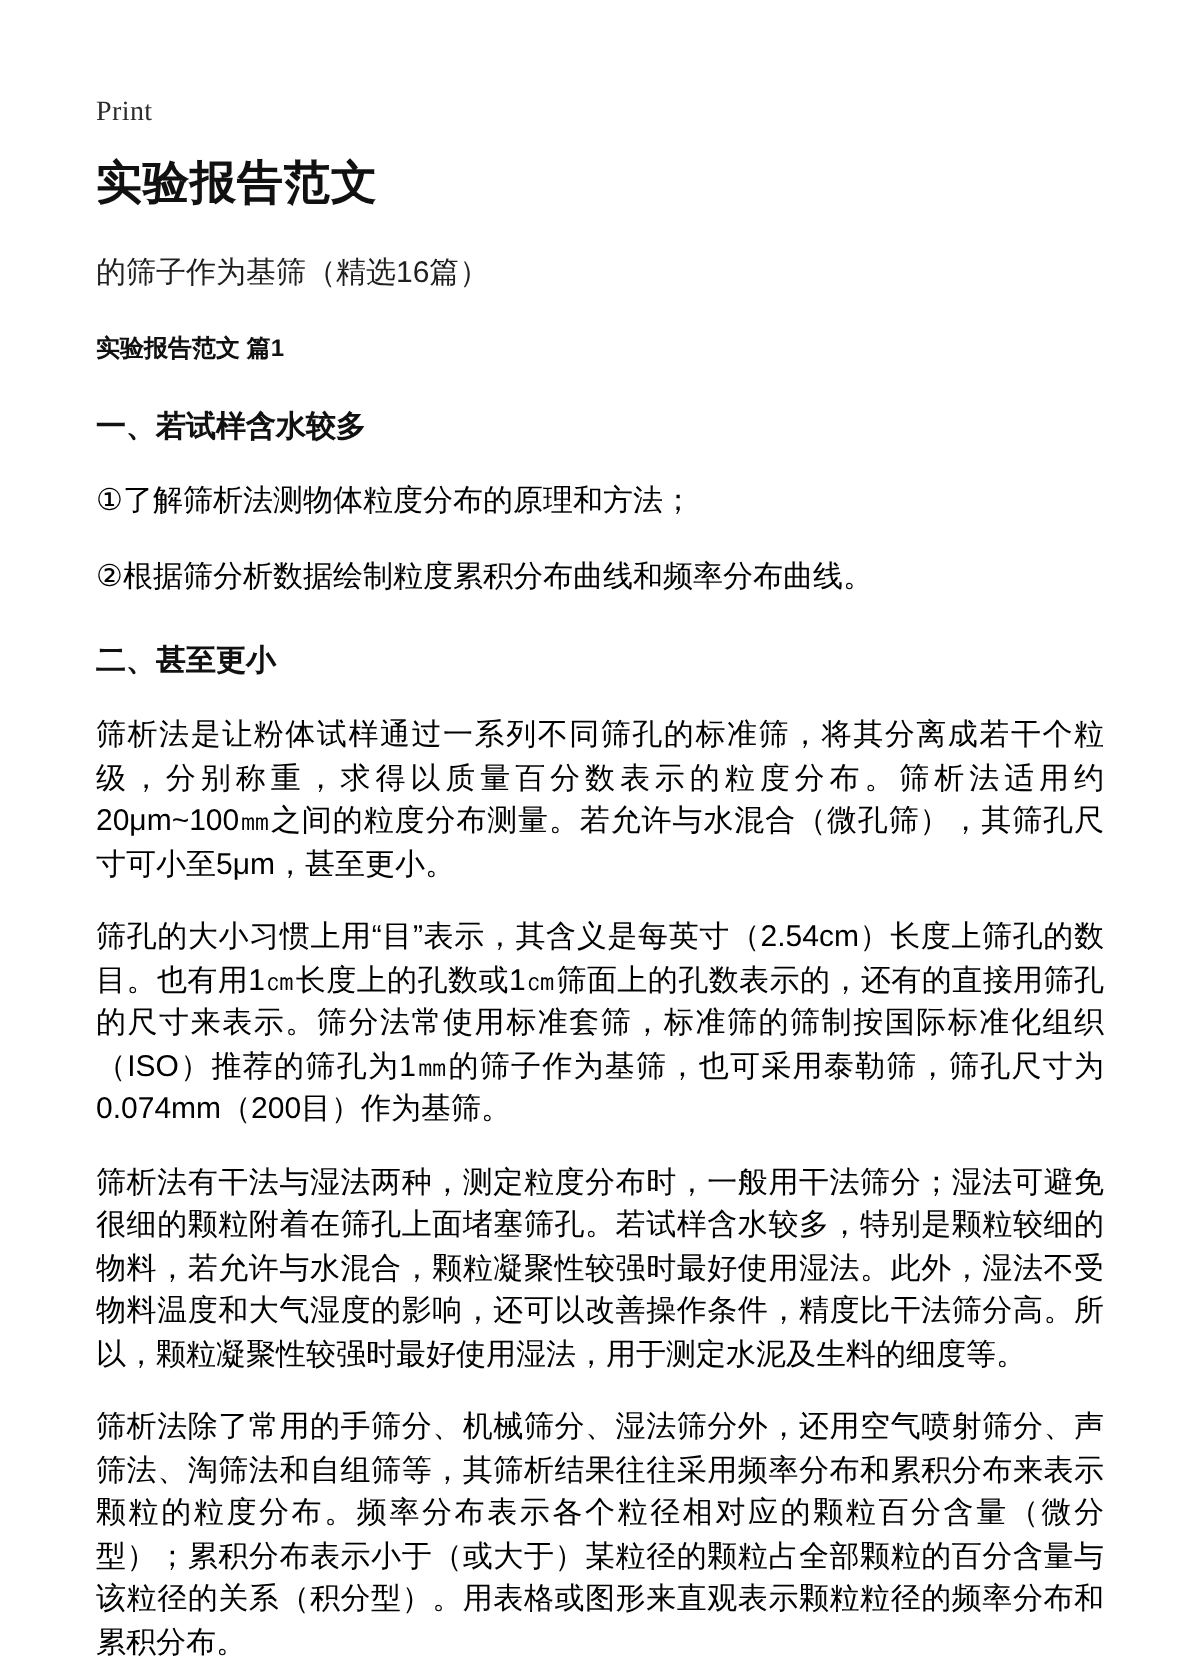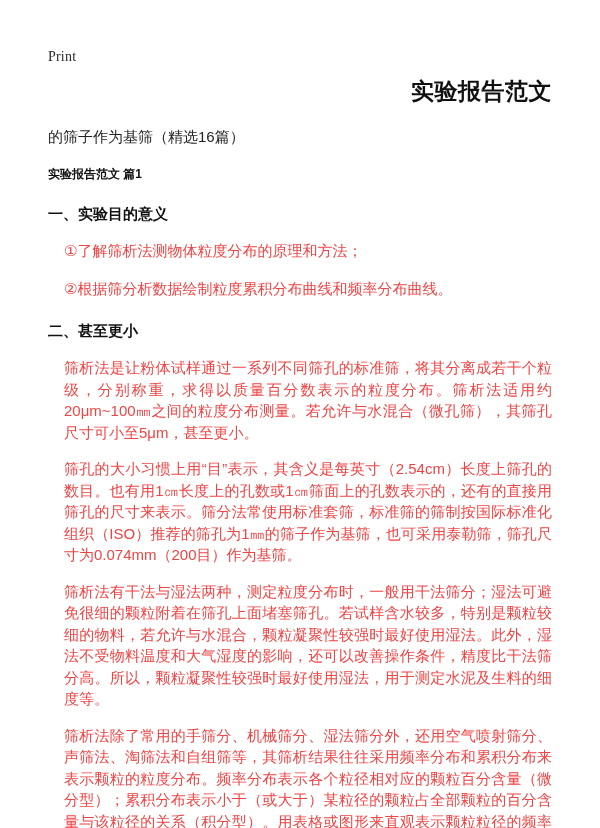--- a/index.html
+++ b/index.html
@@ -40,21 +40,21 @@
     position: absolute;
     left: 48px;
     top: 76px;
     width: 504px;
   }
 
   .doc-title {
     font-size: 23px;
     line-height: 30px;
     font-weight: bold;
-    text-align: right;
+    text-align: left;
     color: #111111;
     margin: 0 0 20px 0;
     letter-spacing: 0.5px;
   }
 
   .subtitle {
     font-size: 15px;
     line-height: 21px;
     color: #1f1f1f;
     margin: 0 0 16px 0;
@@ -72,22 +72,22 @@
     font-size: 15px;
     line-height: 21px;
     font-weight: bold;
     color: #111111;
     margin: 0 0 16px 0;
   }
 
   .para {
     font-size: 15px;
     line-height: 21.5px;
-    color: #ef4444;
-    margin: 0 0 15px 16px;
+    color: #000000;
+    margin: 0 0 15px 0;
     text-align: justify;
     text-justify: inter-ideograph;
   }
 
   .para.list-item {
     margin-bottom: 16px;
   }
 
   .spacer-sm { height: 5px; }
 </style>
@@ -99,21 +99,21 @@
   <div class="print-label">Print</div>
 
   <div class="content">
 
     <h1 class="doc-title">实验报告范文</h1>
 
     <p class="subtitle">的筛子作为基筛（精选16篇）</p>
 
     <h2 class="h-article">实验报告范文 篇1</h2>
 
-    <h3 class="h-section">一、实验目的意义</h3>
+    <h3 class="h-section">一、若试样含水较多</h3>
 
     <p class="para list-item">①了解筛析法测物体粒度分布的原理和方法；</p>
 
     <p class="para list-item">②根据筛分析数据绘制粒度累积分布曲线和频率分布曲线。</p>
 
     <div class="spacer-sm"></div>
 
     <h3 class="h-section">二、甚至更小</h3>
 
     <p class="para">筛析法是让粉体试样通过一系列不同筛孔的标准筛，将其分离成若干个粒级，分别称重，求得以质量百分数表示的粒度分布。筛析法适用约20μm~100㎜之间的粒度分布测量。若允许与水混合（微孔筛），其筛孔尺寸可小至5μm，甚至更小。</p>

